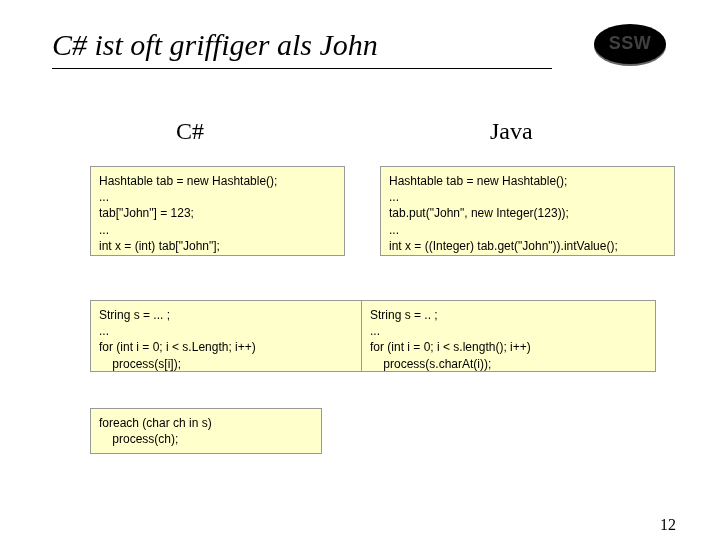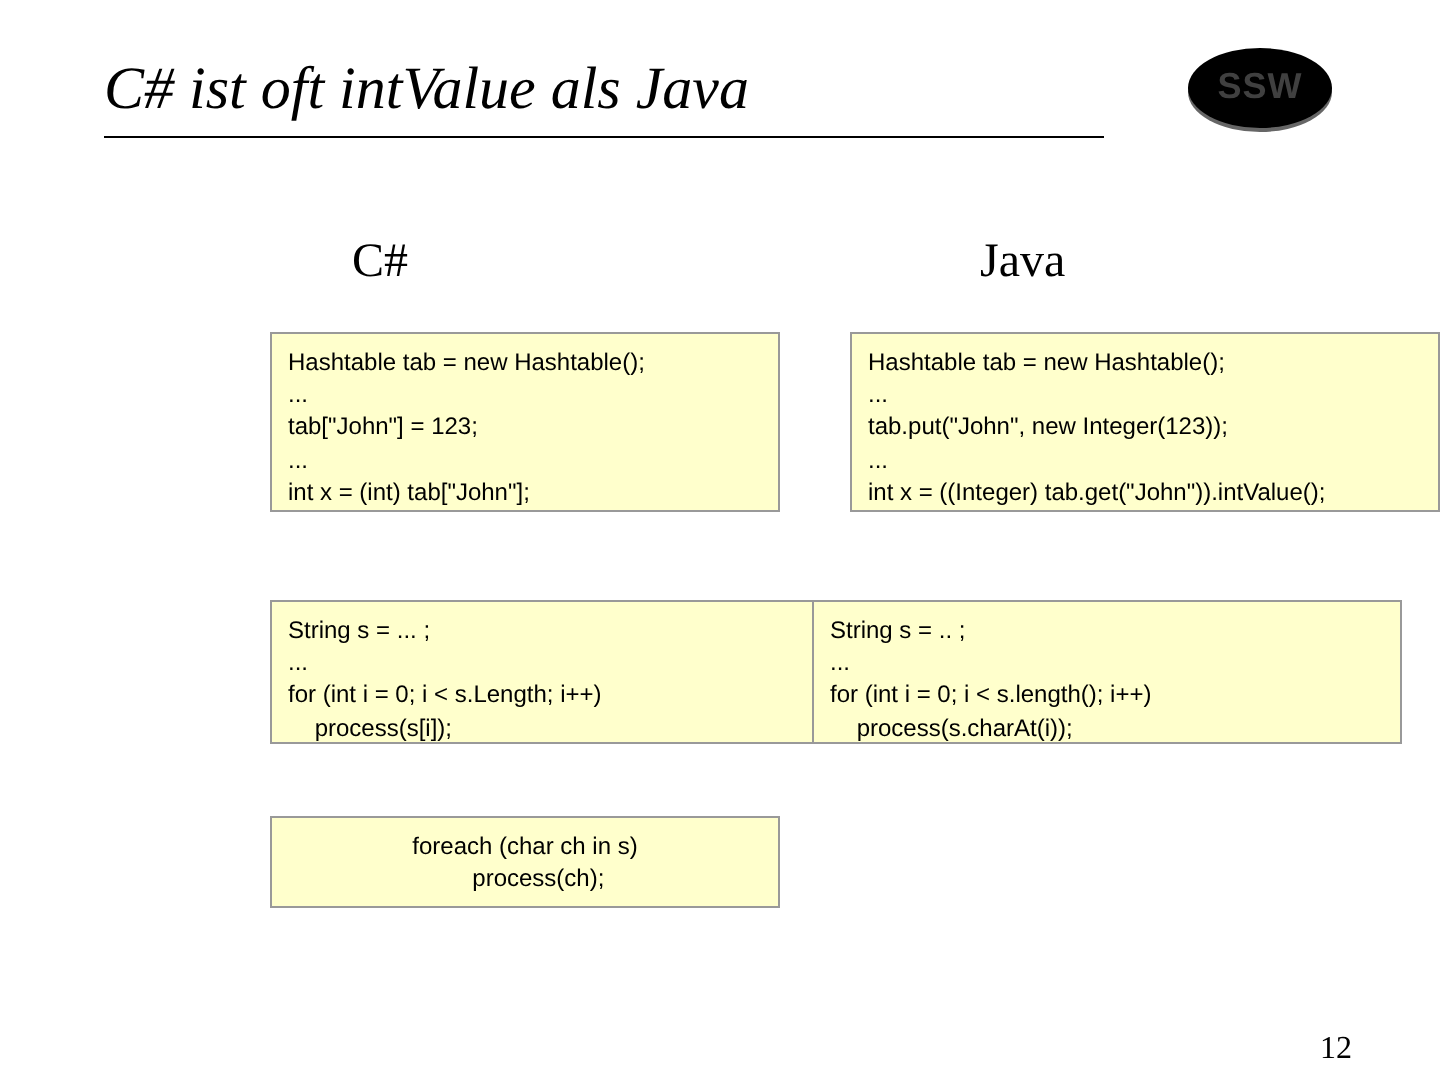--- a/index.html
+++ b/index.html
@@ -73,41 +73,40 @@
     background: #ffffcc;
     border: 1px solid #999;
     font-family: Arial, Helvetica, sans-serif;
     font-size: 12px;
     line-height: 1.35;
     padding: 6px 8px;
     box-sizing: border-box;
     white-space: pre;
     color: #000;
     overflow: hidden;
-    margin-left: 45px;
   }
   .box1L { left: 90px;  top: 166px; width: 255px; height: 90px; }
   .box1R { left: 380px; top: 166px; width: 295px; height: 90px; }
   .box2L { left: 90px;  top: 300px; width: 302px; height: 72px; }
   .box2R { left: 361px; top: 300px; width: 295px; height: 72px; }
-  .box3L { left: 90px;  top: 408px; width: 255px; height: 46px; text-align: center; }
+  .box3L { left: 90px;  top: 408px; width: 232px; height: 46px; }
 
   .pagenum {
     position: absolute;
     right: 44px;
     bottom: 6px;
     font-size: 16px;
   }
 </style>
 </head>
 <body>
 
 <div class="slide">
 
-  <div class="title">C# ist oft intValue als Java</div>
+  <div class="title">C# ist oft griffiger als John</div>
 
   <div class="logo">
     <div class="oval"></div>
     <div class="text">SSW</div>
   </div>
 
   <div class="col-header csharp">C#</div>
   <div class="col-header java">Java</div>
 
   <div class="codebox box1L">Hashtable tab = new Hashtable();

